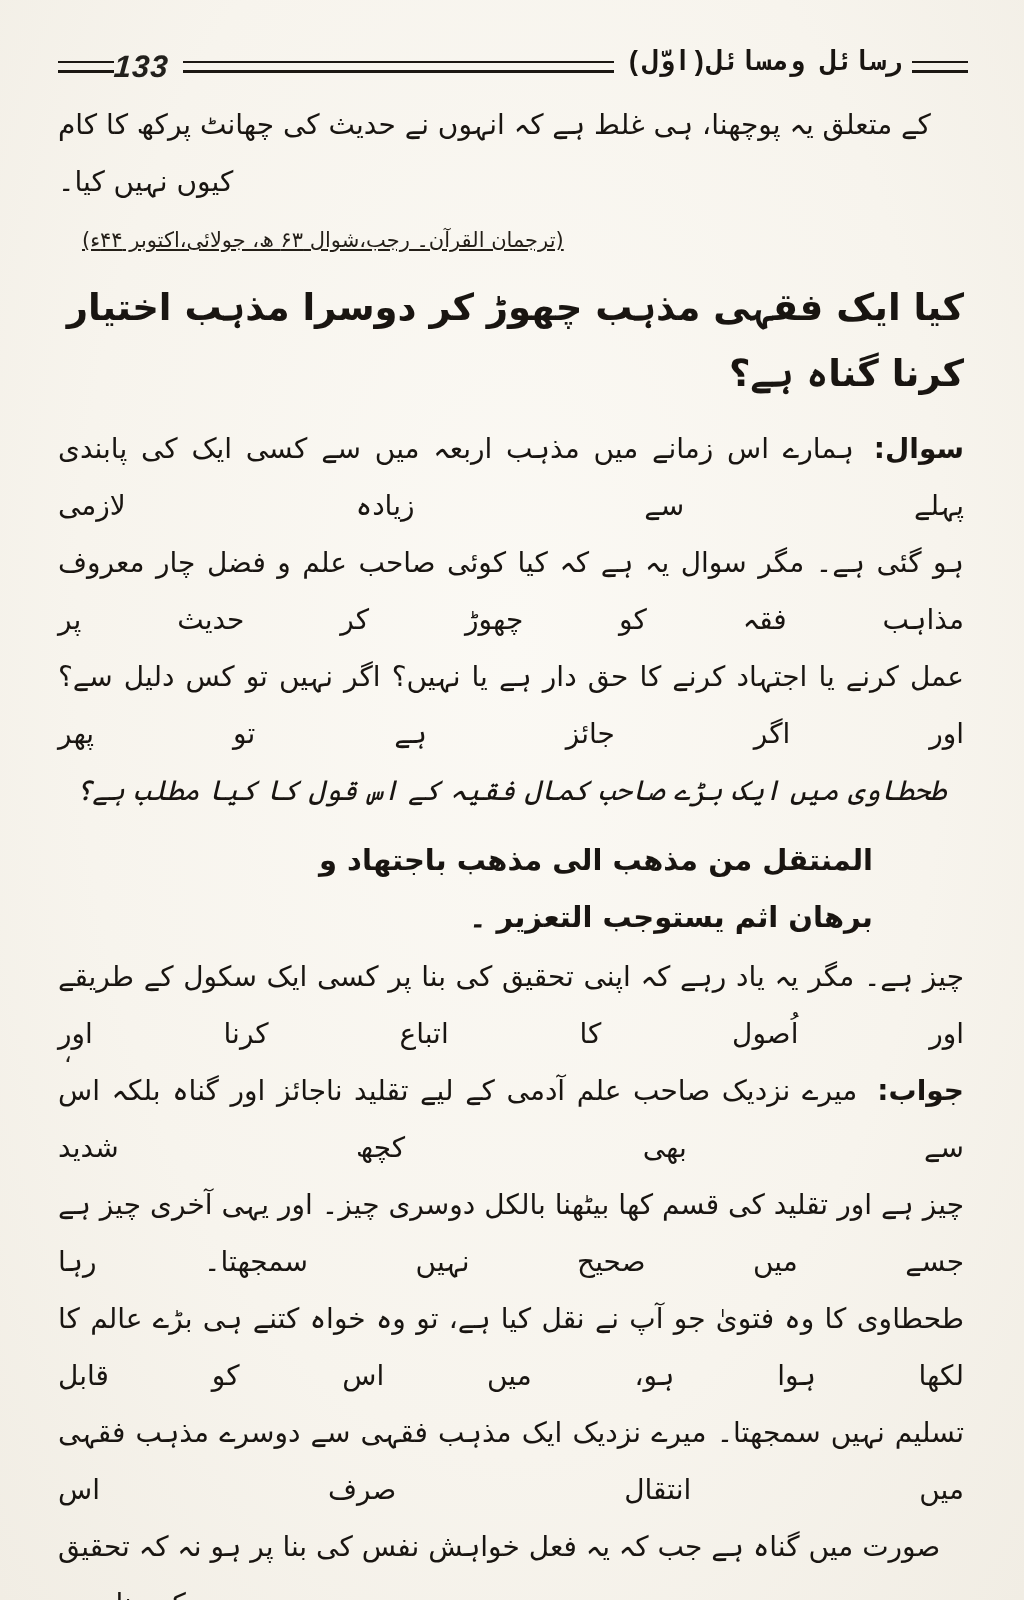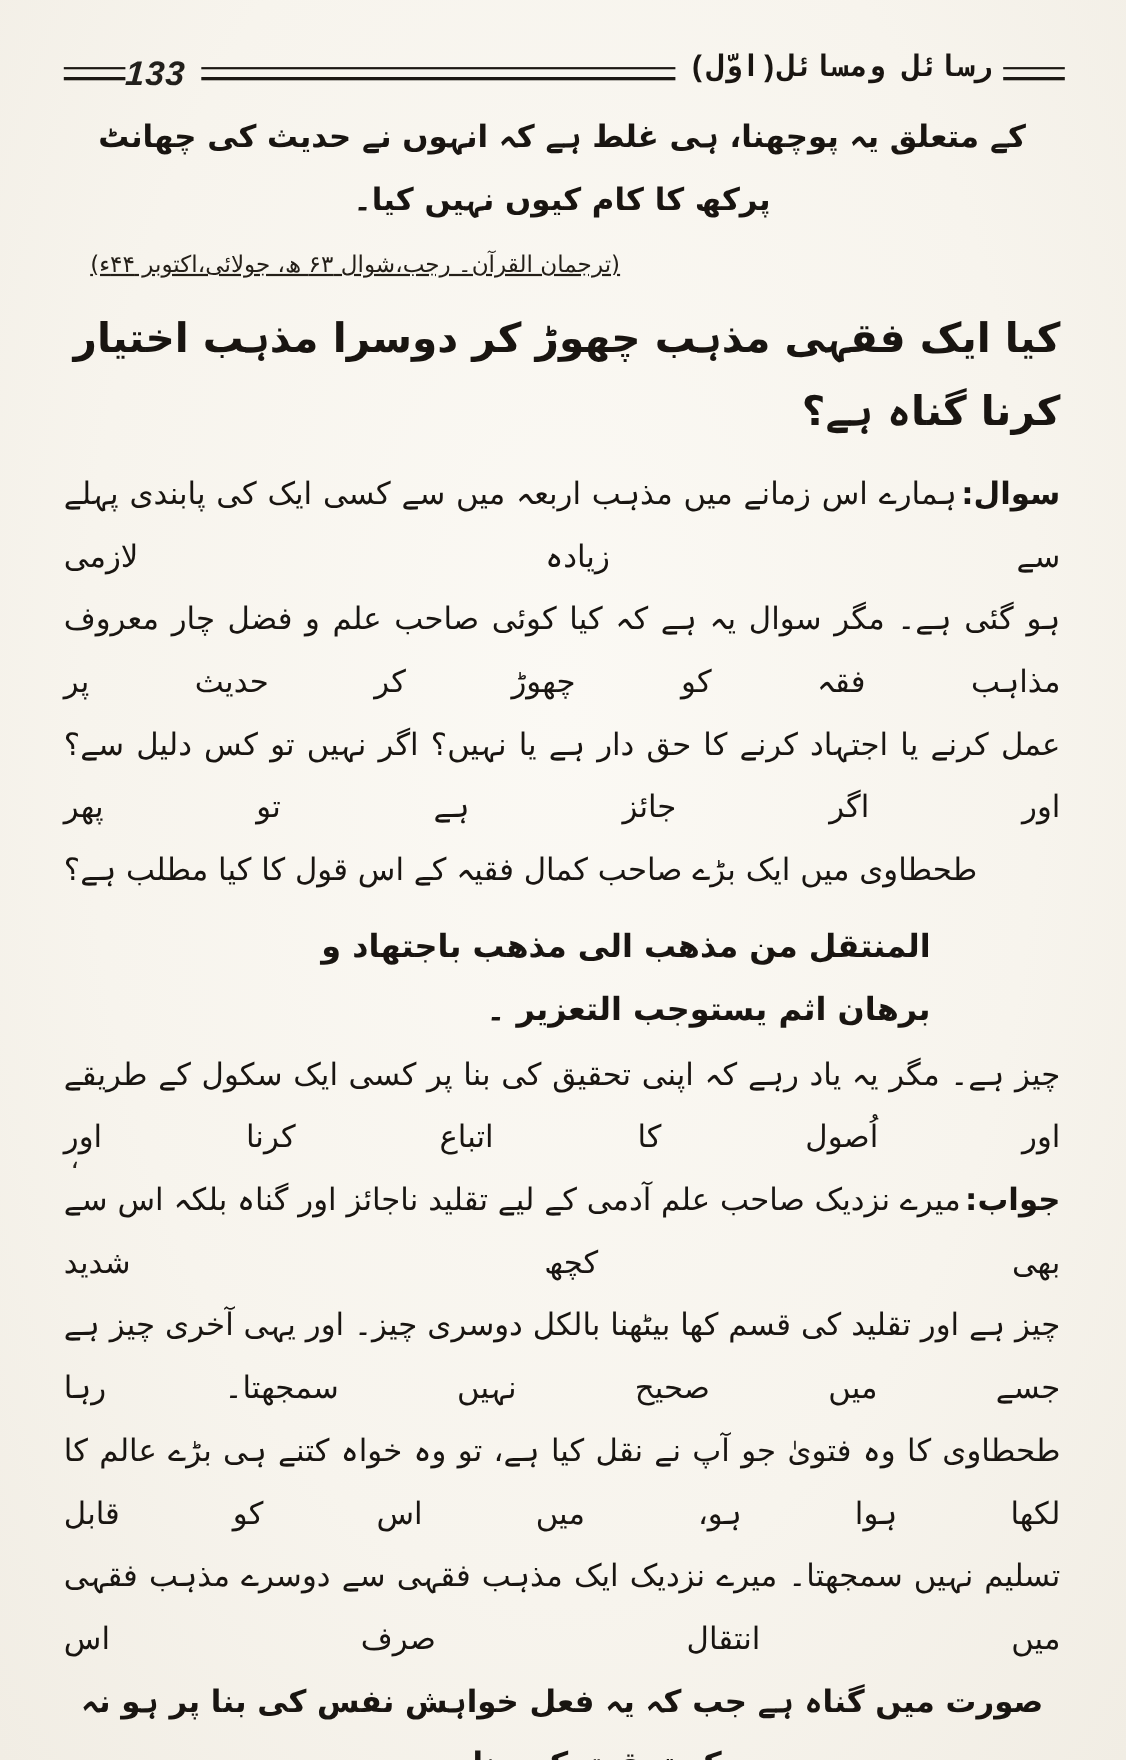--- a/index.html
+++ b/index.html
@@ -33,42 +33,42 @@
     font-weight:bold;font-size:27px;line-height:30px;
     margin-bottom:8px;white-space:nowrap;font-family:Liberation Mono, monospace;
   }
   
   .bod{
     position:absolute;top:96px;left:58px;right:60px;
     direction:rtl;
   }
   .ln{font-size:28px;line-height:57px;}
   .jl{text-align:justify;text-align-last:justify;}
-  .rl{text-align:center;font-weight:bold;}
-  .cl{text-align:left;}
-  .lbl{font-weight:bold;margin-left:4px;}
+  .rl{text-align:left;}
+  .cl{text-align:center;font-style:italic;}
+  .lbl{font-weight:bold;margin-left:20px;}
   .citation{
     direction:rtl;text-align:left;
     font-size:21px;line-height:30px;
     padding-left:24px;margin-top:15px;
     color:#241f18;
     text-decoration:underline;
   }
   .h1{
     font-size:37px;line-height:66px;font-weight:bold;
     text-align:right;margin-top:20px;
     letter-spacing:-0.5px;
   }
   .q{margin-top:13px;}
   .arabic{
     font-weight:bold;font-size:29px;line-height:57px;
     text-align:right;padding-left:170px;margin-top:13px;
     text-align:right;
   }
-  .arabic-inner{display:block;margin-right:118px;text-align:right;}
+  .arabic-inner{display:block;margin-right:91px;text-align:right;}
   .a1{margin-top:2px;}
   .stray{
     position:absolute;left:64px;top:1040px;
     font-size:24px;color:#2a261f;
   }
 </style>
 </head>
 <body>
 
 <div class="sheet">

